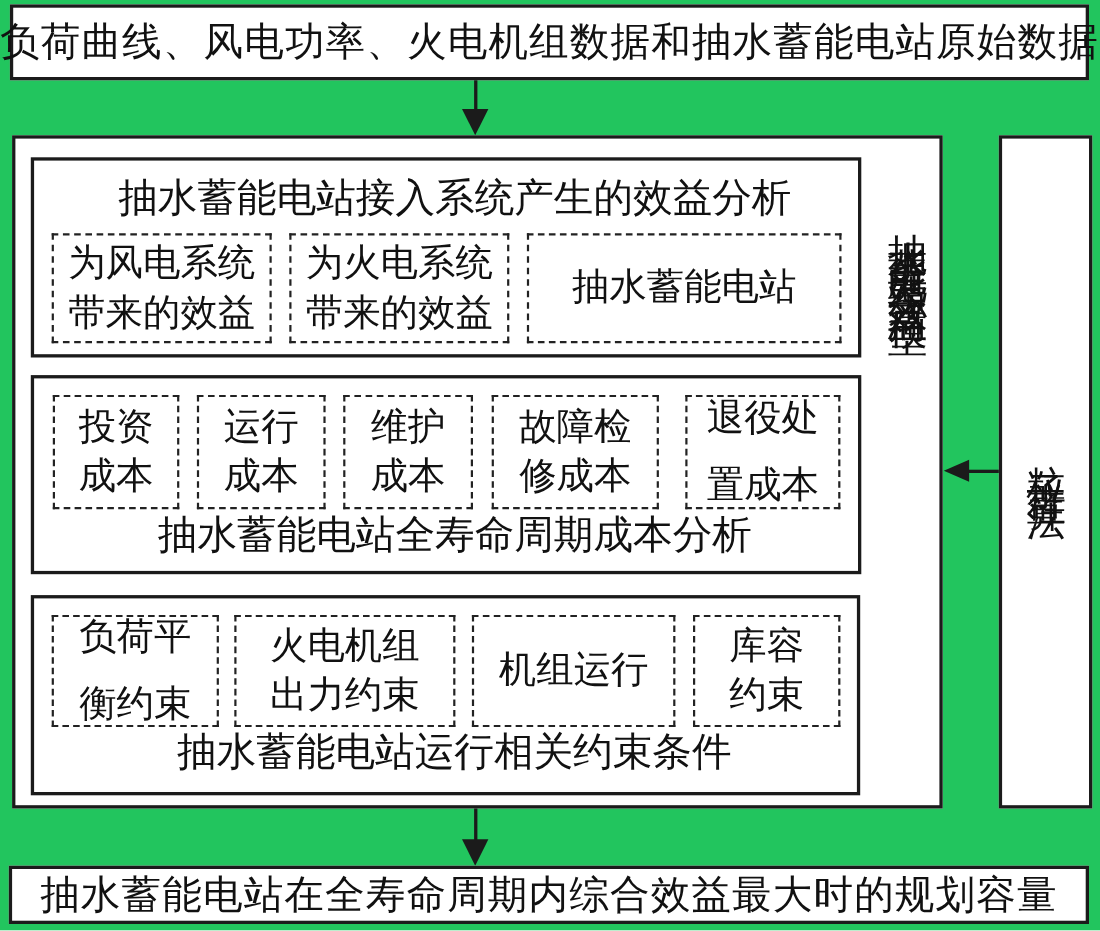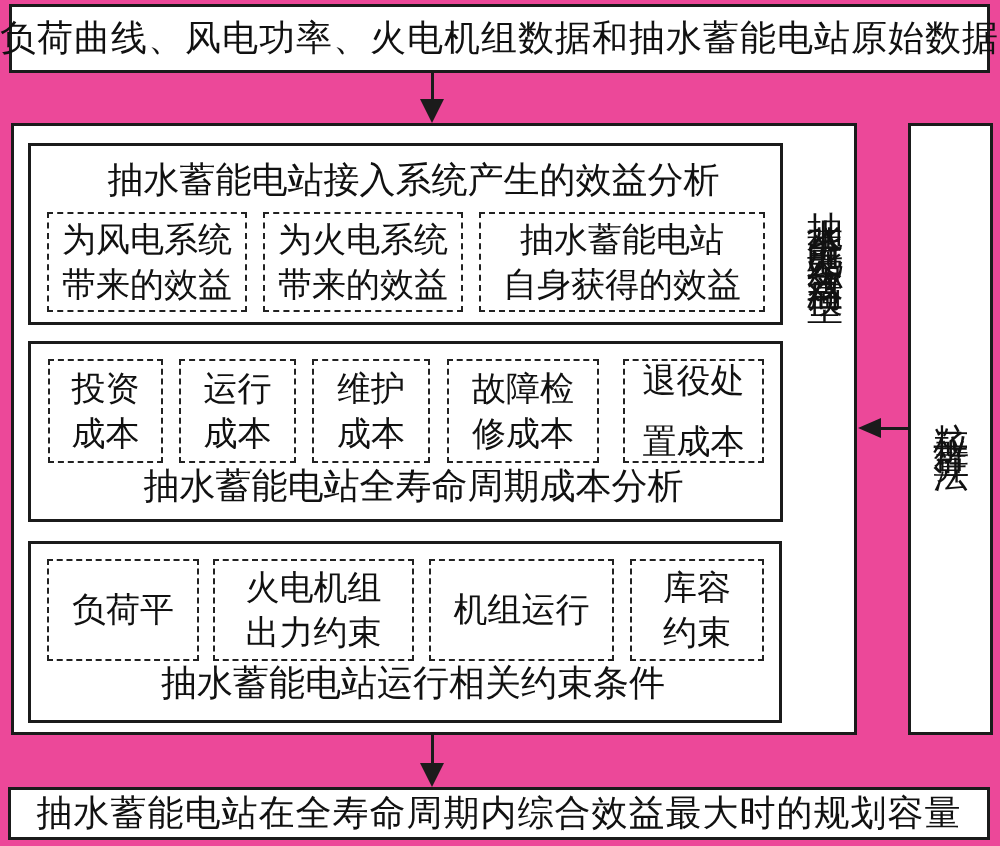--- a/index.html
+++ b/index.html
@@ -5,21 +5,21 @@
   * { margin: 0; padding: 0; box-sizing: border-box; }
   html, body { background: #ffffff; }
   body {
     font-family: "Liberation Serif", "DejaVu Serif", serif;
     color: #111111;
   }
   .page {
     position: relative;
     width: 1000px;
     height: 846px;
-    background: #ec4899;
+    background: #22c55e;
     overflow: hidden;
   }
   .box {
     position: absolute;
     border: 3px solid #1b1b1b;
     display: flex;
     align-items: center;
     justify-content: center;
     background: #ffffff;
   }
@@ -116,21 +116,20 @@
       <div class="dash-item" style="left:16px; top:66px; width:200px; height:100px;align-items:center;">
         <span>为风电系统</span>
         <span>带来的效益</span>
       </div>
       <div class="dash-item" style="left:232px; top:66px; width:200px; height:100px;">
         <span>为火电系统</span>
         <span>带来的效益</span>
       </div>
       <div class="dash-item" style="left:448px; top:66px; width:286px; height:100px;">
         <span>抽水蓄能电站</span>
-        <span>自身获得的效益</span>
       </div>
     </div>
 
     <div class="section" style="left:14px; top:215px; width:755px; height:181px;">
       <div class="dash-item" style="left:17px; top:15px; width:115px; height:104px;">
         <span>投资</span>
         <span>成本</span>
       </div>
       <div class="dash-item" style="left:148px; top:15px; width:117px; height:104px;">
         <span>运行</span>
@@ -147,20 +146,21 @@
       <div class="dash-item" style="left:592px; top:15px; width:141px; height:104px;gap:16px;">
         <span>退役处</span>
         <span>置成本</span>
       </div>
       <div class="section-title" style="bottom:8px;">抽水蓄能电站全寿命周期成本分析</div>
     </div>
 
     <div class="section" style="left:14px; top:415px; width:754px; height:182px;">
       <div class="dash-item" style="left:16px; top:15px; width:152px; height:102px;gap:16px;">
         <span>负荷平</span>
+        <span>衡约束</span>
       </div>
       <div class="dash-item" style="left:182px; top:15px; width:201px; height:102px;">
         <span>火电机组</span>
         <span>出力约束</span>
       </div>
       <div class="dash-item" style="left:398px; top:15px; width:185px; height:102px;">
         <span>机组运行</span>
       </div>
       <div class="dash-item" style="left:599px; top:15px; width:134px; height:102px;">
         <span>库容</span>

